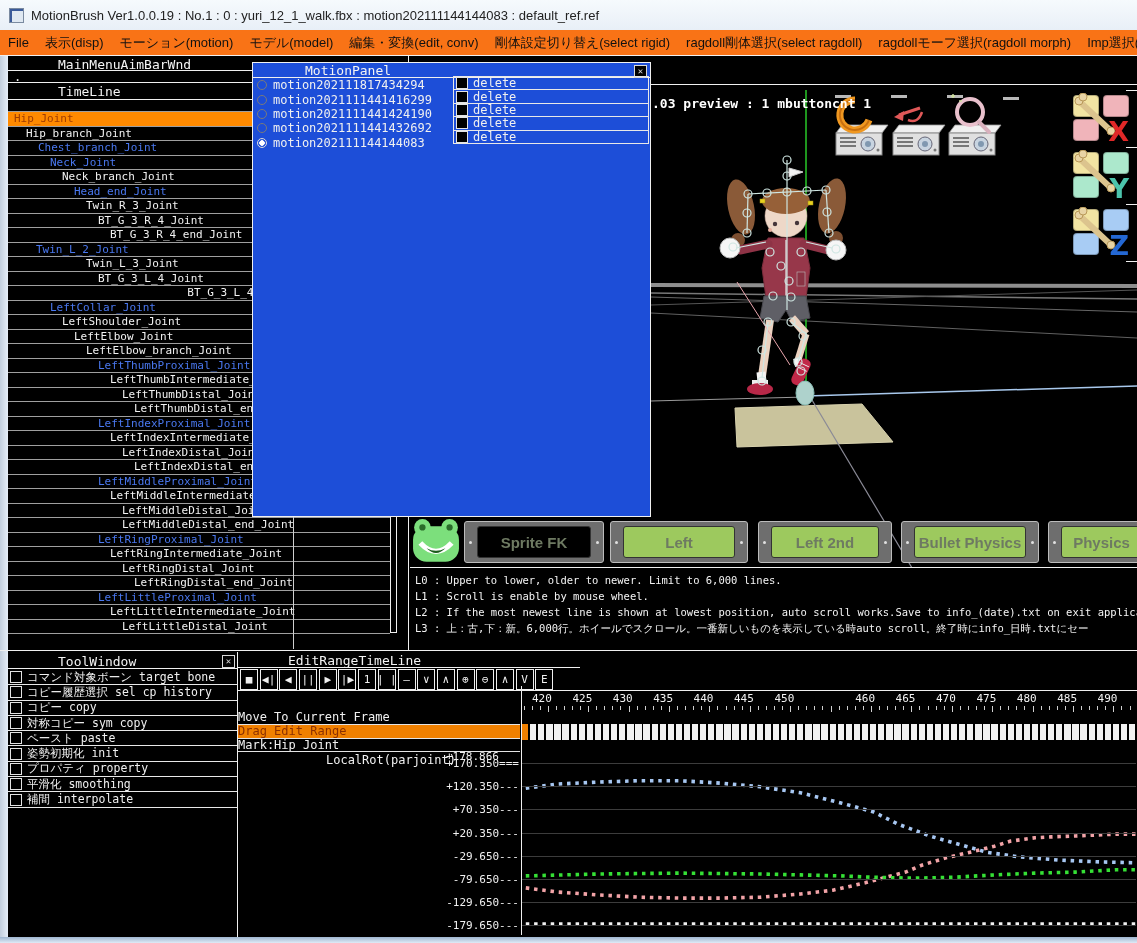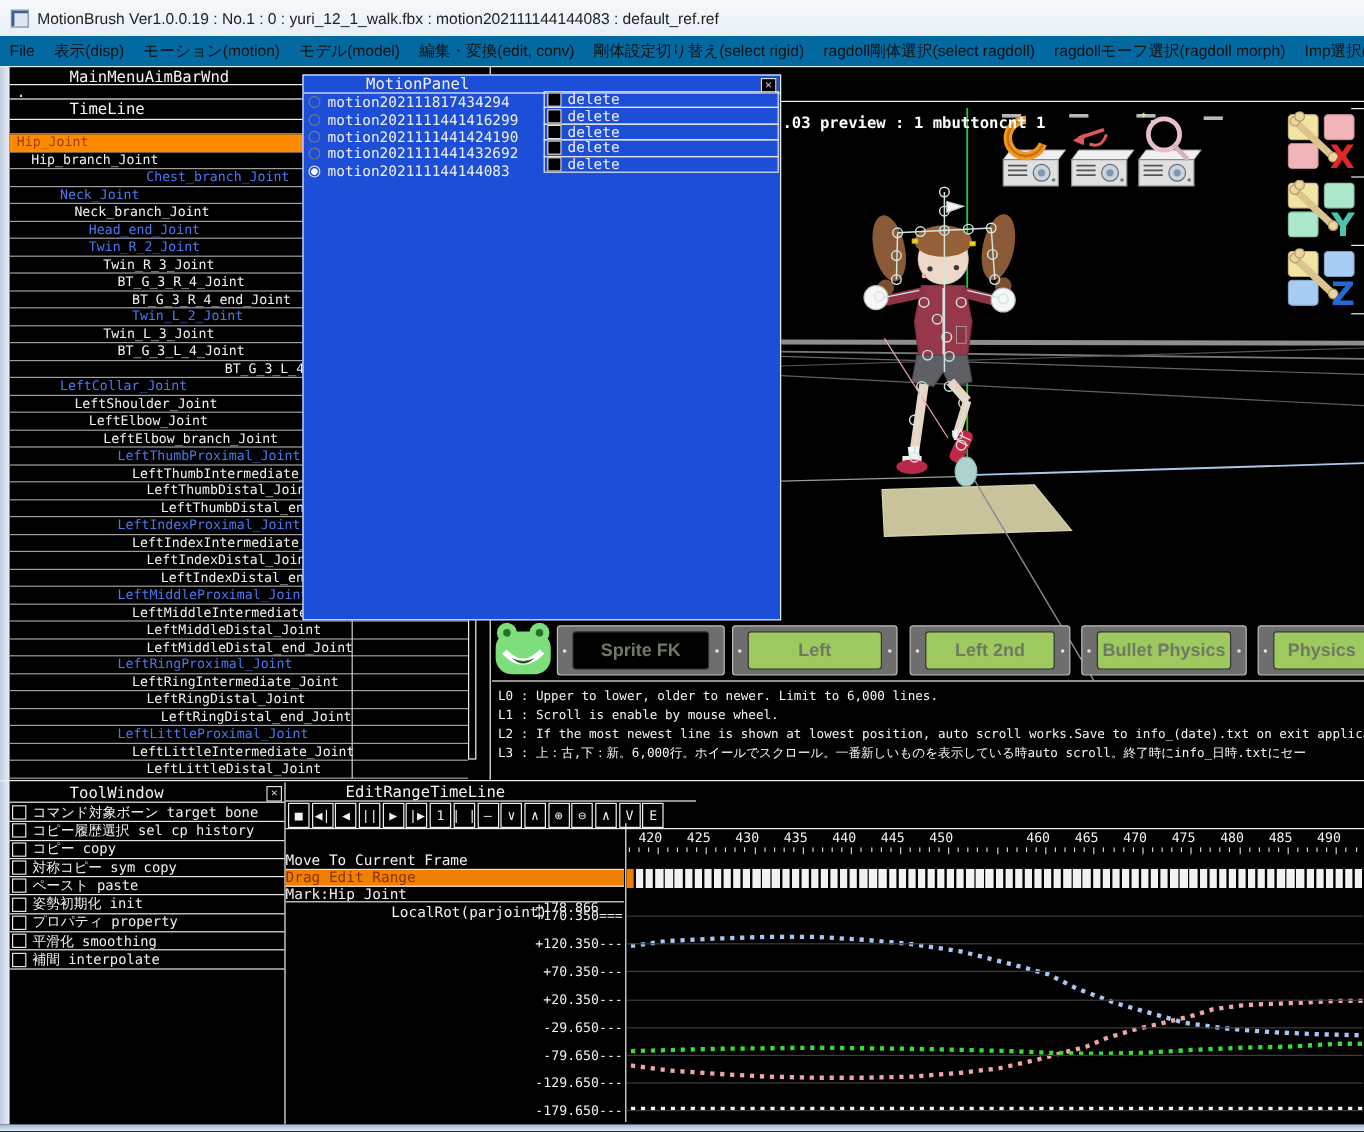--- a/index.html
+++ b/index.html
@@ -4,21 +4,21 @@
 <style>
   html,body{margin:0;padding:0;background:#222;}
   #app{position:relative;width:1137px;height:943px;background:#000;overflow:hidden;
        font-family:"DejaVu Sans Mono",monospace;color:#f0f0f0;}
   .abs{position:absolute;}
   
   #titlebar{left:0;top:0;width:1137px;height:30px;background:linear-gradient(#f6fafd,#e8eff7);
     color:#222;font-family:"Liberation Sans",sans-serif;font-size:13px;display:flex;align-items:center;}
   #app-icon{width:13px;height:13px;margin:0 7px 0 9px;background:#dfe8f2;border:1px solid #7a8aa0;
     box-shadow:inset 2px 2px 0 #3a5a9a;}
-  #menubar{left:0;top:30px;width:1137px;height:25px;background:#0369a1;display:flex;align-items:center;
+  #menubar{left:0;top:30px;width:1137px;height:25px;background:#f97316;display:flex;align-items:center;
     font-family:"Liberation Sans",sans-serif;font-size:13px;color:#111;}
   .menu-item{padding:0 8px;white-space:nowrap;}
   #frame-left{left:0;top:55px;width:8px;height:882px;background:linear-gradient(90deg,#c2cedd,#e6eef8);}
   #frame-bottom{left:0;top:937px;width:1137px;height:6px;background:linear-gradient(#9fb6d0,#dfeaf6);}
   .hline{background:#f0f0f0;height:1px;}
   .vline{background:#f0f0f0;width:1px;}
   
   .panel-title{font-size:13px;letter-spacing:0;color:#f4f4f4;padding-left:44px;}
   .close-box{width:11px;height:11px;border:1px solid #d8d8d8;color:#cfcfcf;font-size:9px;line-height:10px;
     text-align:center;background:#000;}
@@ -120,45 +120,42 @@
   <div class="abs hline" style="left:8px;top:99px;width:400px;"></div>
   <div class="abs hline" style="left:8px;top:111px;width:382px;background:#9f9f9f;"></div>
   <div id="joint-list" class="abs">
       <div class="joint-row joint-sel">
         <span class="joint-label joint-white" style="padding-left: 6px;">Hip_Joint</span>
       </div>
       <div class="joint-row">
         <span class="joint-label joint-white" style="padding-left: 18px;">Hip_branch_Joint</span>
       </div>
       <div class="joint-row">
-        <span class="joint-label joint-blue" style="padding-left: 30px; text-align: center;">Chest_branch_Joint</span>
+        <span class="joint-label joint-blue" style="padding-left: 30px;">Chest_branch_Joint</span>
       </div>
       <div class="joint-row">
         <span class="joint-label joint-blue" style="padding-left: 42px;">Neck_Joint</span>
       </div>
       <div class="joint-row">
         <span class="joint-label joint-white" style="padding-left: 54px;">Neck_branch_Joint</span>
       </div>
       <div class="joint-row">
         <span class="joint-label joint-blue" style="padding-left: 66px;">Head_end_Joint</span>
       </div>
       <div class="joint-row">
-        <span class="joint-label joint-blue" style="padding-left: 66px;">Twin_R_2_Joint</span>
-      </div>
-      <div class="joint-row">
         <span class="joint-label joint-white" style="padding-left: 78px;">Twin_R_3_Joint</span>
       </div>
       <div class="joint-row">
         <span class="joint-label joint-white" style="padding-left: 90px;">BT_G_3_R_4_Joint</span>
       </div>
       <div class="joint-row">
         <span class="joint-label joint-white" style="padding-left: 102px;">BT_G_3_R_4_end_Joint</span>
       </div>
       <div class="joint-row">
-        <span class="joint-label joint-blue" style="padding-left: 102px;">Twin_L_2_Joint</span>
+        <span class="joint-label joint-blue" style="padding-left: 28px;">Twin_L_2_Joint</span>
       </div>
       <div class="joint-row">
         <span class="joint-label joint-white" style="padding-left: 78px;">Twin_L_3_Joint</span>
       </div>
       <div class="joint-row">
         <span class="joint-label joint-white" style="padding-left: 90px;">BT_G_3_L_4_Joint</span>
       </div>
       <div class="joint-row">
         <span class="joint-label joint-white" style="padding-left: 102px; text-align: center;">BT_G_3_L_4_end_Joint</span>
       </div>

